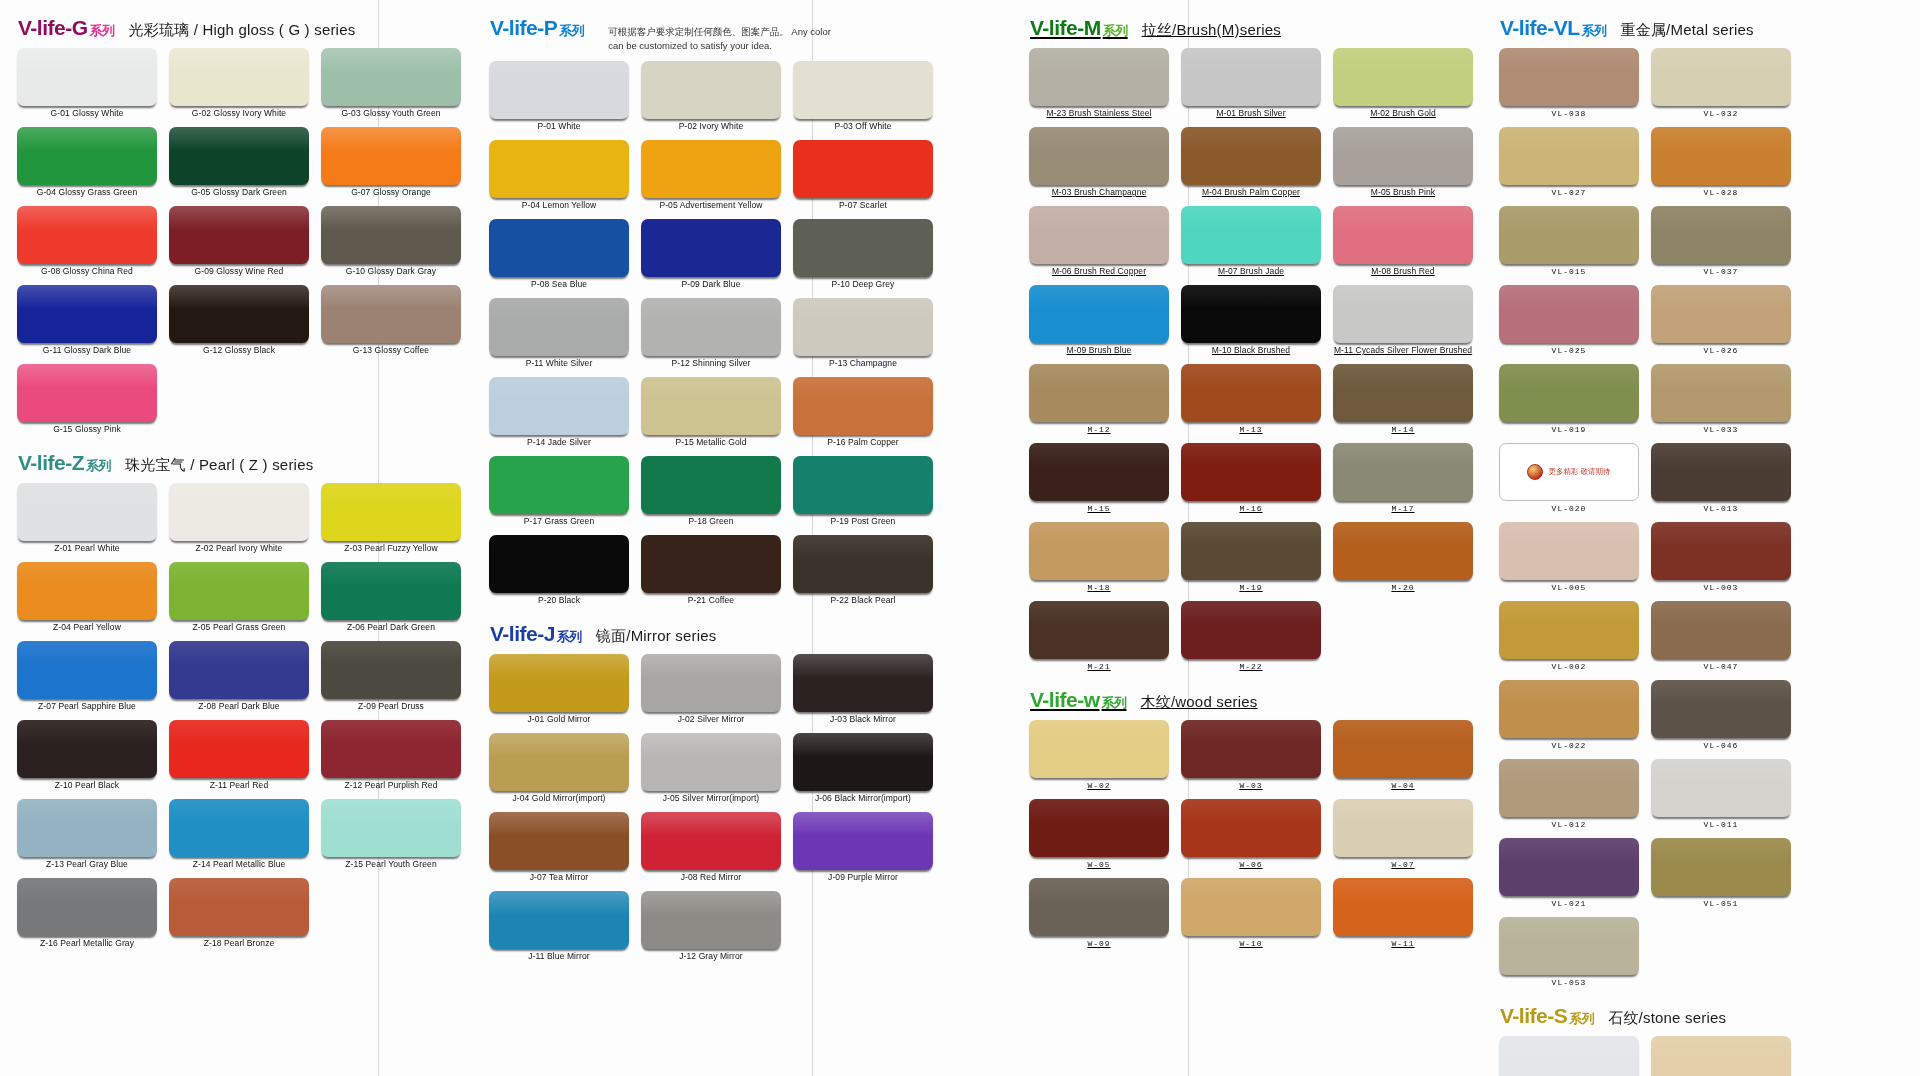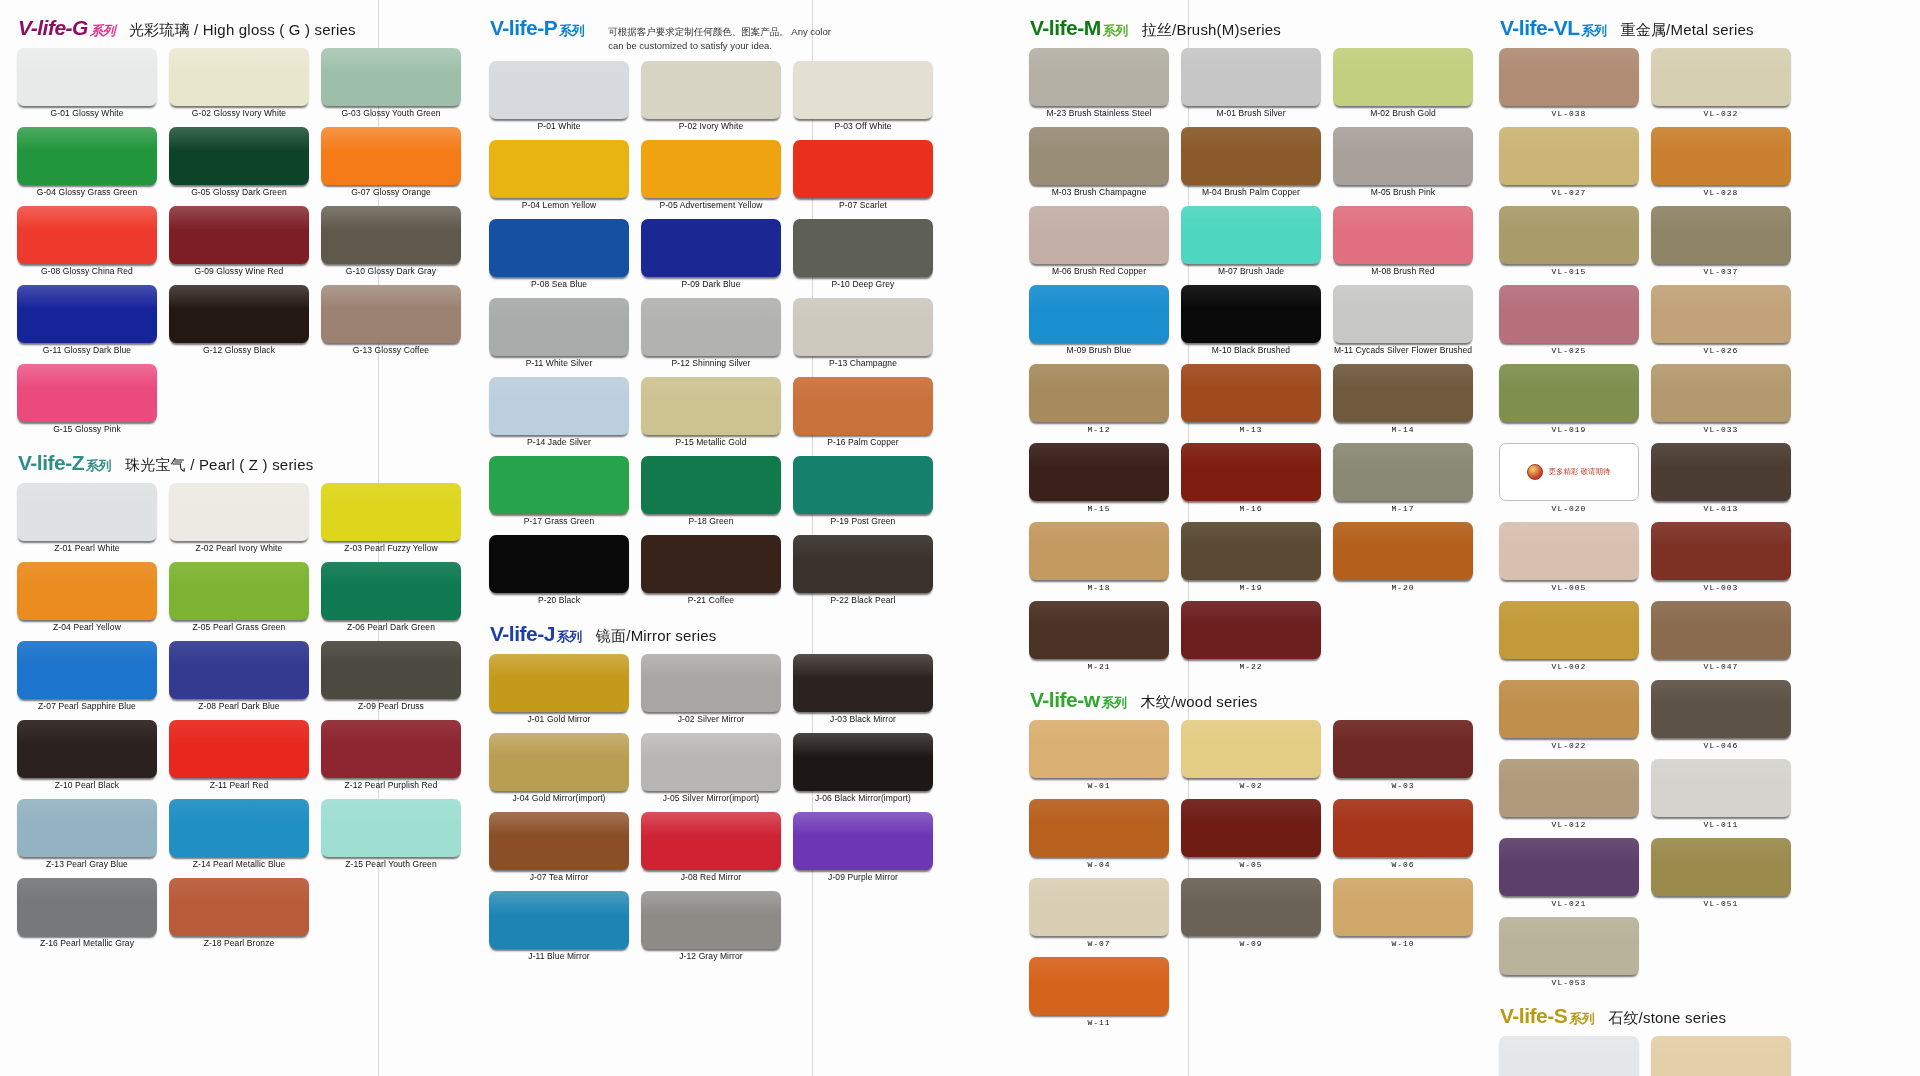--- a/index.html
+++ b/index.html
@@ -24,21 +24,21 @@
     background: #d8d8d8;
   }
 
   .col {
     position: relative;
     height: 100%;
     padding-top: 6px;
   }
   .col-g  { width: 472px; }
   .col-p  { width: 540px; }
-  .col-m  { width: 470px; }
+  .col-m  { width: 470px; text-decoration: underline; }
   .col-vl { width: 438px; }
 
   
   .series-head {
     display: flex;
     align-items: baseline;
     gap: 14px;
     padding: 10px 0 8px 18px;
     white-space: nowrap;
   }
@@ -60,21 +60,21 @@
   .series-note {
     font-size: 9.5px;
     color: #333;
     line-height: 1.45;
     margin-left: 10px;
     white-space: normal;
     max-width: 230px;
   }
 
   
-  .logo-g  { color: #8e0d5e; font-style: italic; }
+  .logo-g  { color: #8e0d5e; }
   .logo-g .cjk { color: #e2328f; }
   .logo-z  { color: #2f8f86; }
   .logo-z .cjk { color: #2f8f86; }
   .logo-p  { color: #0b7fd4; }
   .logo-p .cjk { color: #0b7fd4; }
   .logo-j  { color: #1c3ea8; }
   .logo-j .cjk { color: #1c3ea8; }
   .logo-m  { color: #0f7a14; }
   .logo-m .cjk { color: #5ab02e; }
   .logo-w  { color: #2fa82f; }
@@ -587,24 +587,20 @@
       </div>
 
     <div class="series-head">
       <span class="series-logo logo-w">
         <span>V-life-w</span><span class="cjk">系列</span>
       </span>
       <span class="series-desc">木纹/wood series</span>
     </div>
     <div class="grid">
         <div class="cell">
-          <div class="chip tx-wood matte" style="background: rgb(217, 176, 114);"></div>
-          <div class="cap mono">W-01</div>
-        </div>
-        <div class="cell">
           <div class="chip tx-wood matte" style="background: rgb(227, 204, 132);"></div>
           <div class="cap mono">W-02</div>
         </div>
         <div class="cell">
           <div class="chip tx-wood matte" style="background: rgb(110, 39, 34);"></div>
           <div class="cap mono">W-03</div>
         </div>
         <div class="cell">
           <div class="chip tx-wood matte" style="background: rgb(184, 96, 30);"></div>
           <div class="cap mono">W-04</div>

